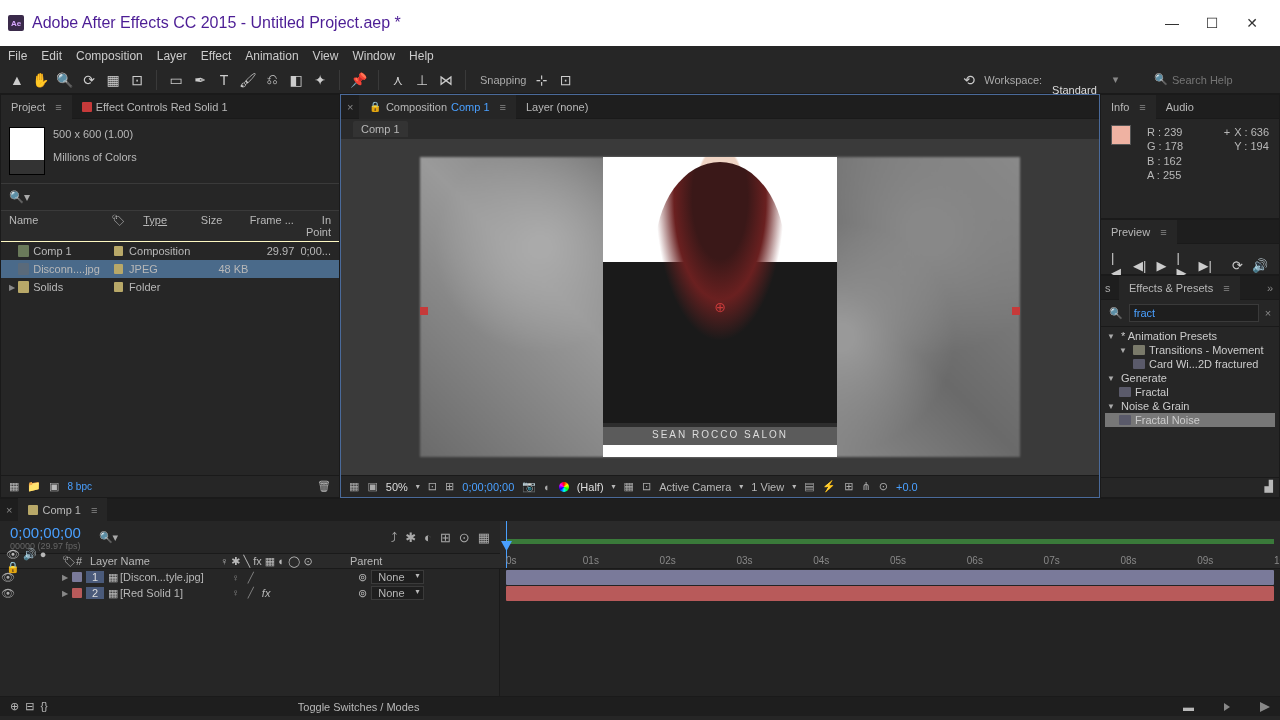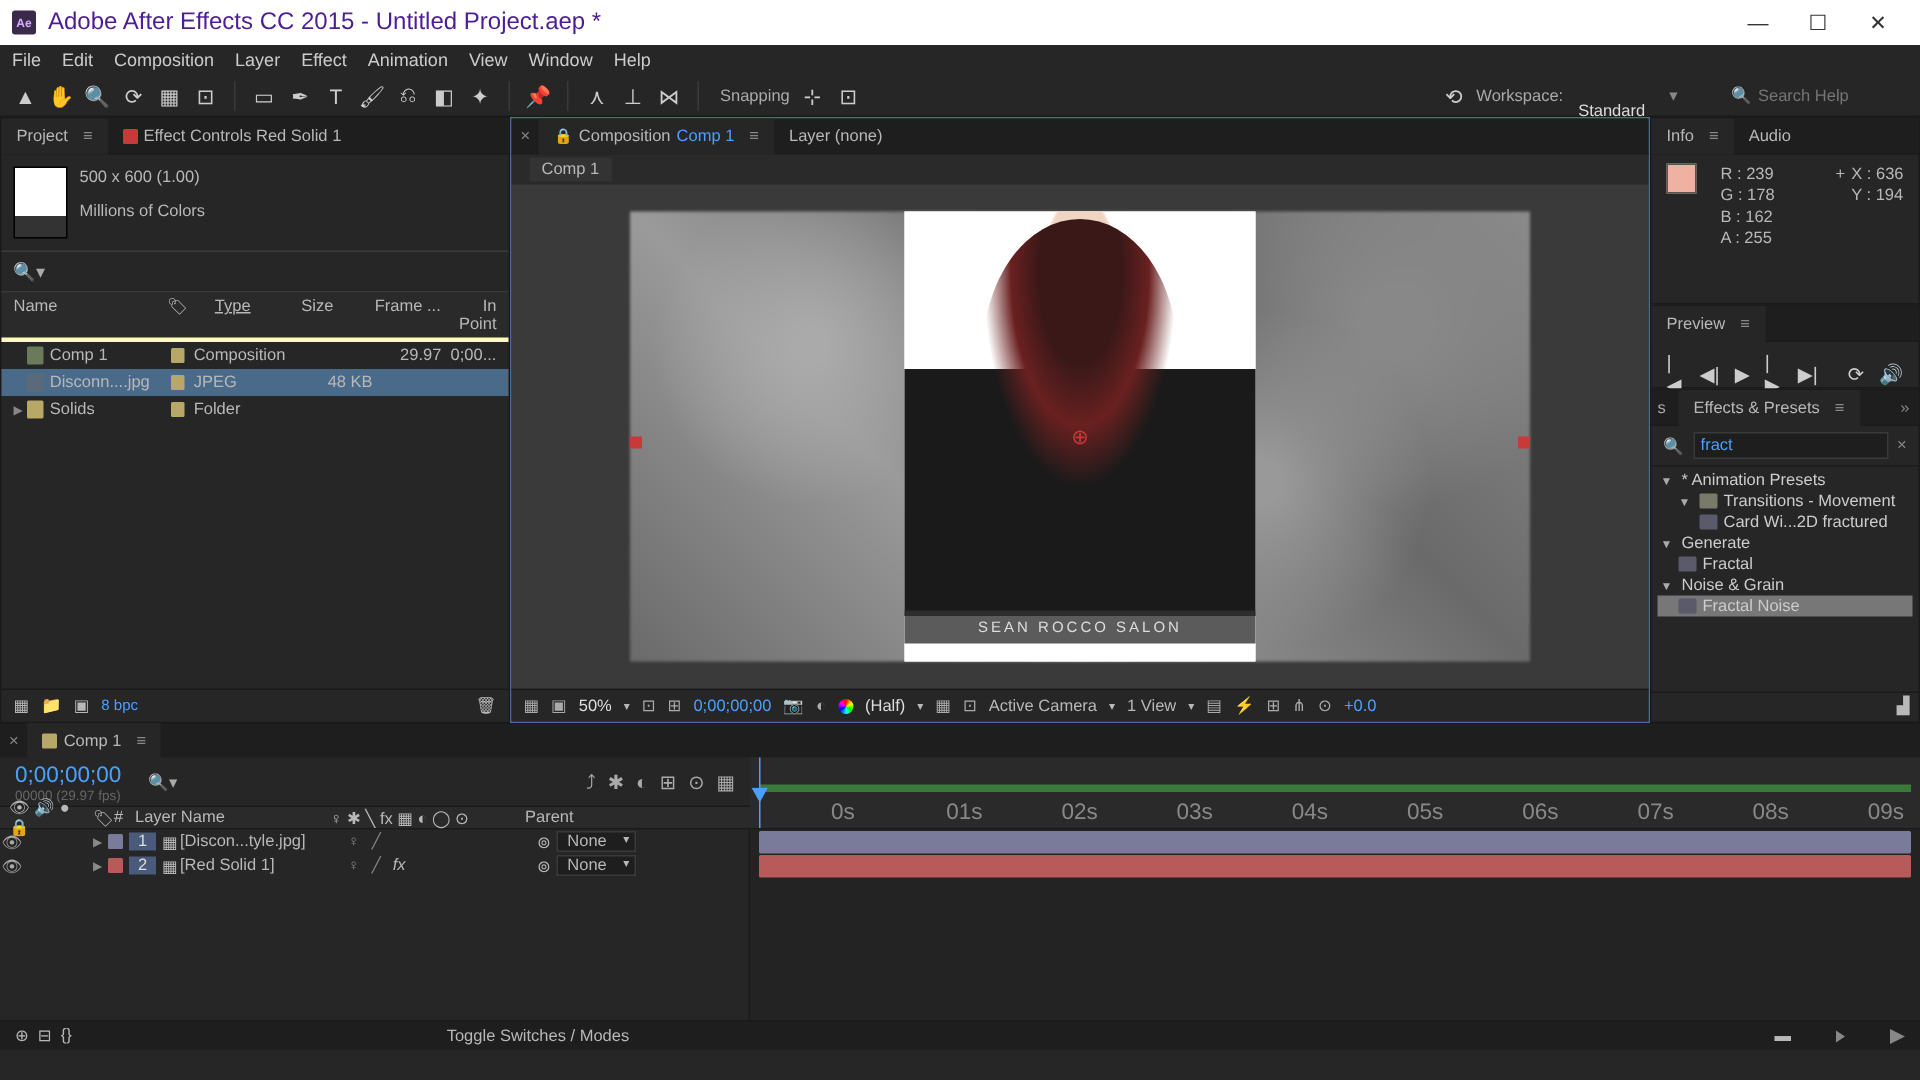--- a/index.html
+++ b/index.html
@@ -1,17 +1,17 @@
 <!DOCTYPE html>
 <html><head>
 <meta charset="utf-8">
 <style>
 * { margin:0; padding:0; box-sizing:border-box; font-family:"Segoe UI",Tahoma,sans-serif; font-size:11px; color:#b8b8b8; user-select:none; }
 body { background:#262626; width:1280px; height:720px; overflow:hidden; }
-.titlebar { height:30px; background:#fff; display:flex; align-items:center; padding:4px 8px; color:#333; }
+.titlebar { height:46px; background:#fff; display:flex; align-items:center; padding:4px 8px; color:#333; }
 .titlebar .ae-icon { width:16px; height:16px; background:#3a2a4a; margin-right:8px; border-radius:2px; display:flex; align-items:center; justify-content:center; color:#d8a8ff; font-size:8px; font-weight:bold; }
 .titlebar .title { flex:1; color:#4c1d95; font-size:16px; }
 .titlebar .winbtn { width:40px; height:30px; display:flex; align-items:center; justify-content:center; color:#333; font-size:14px; }
 .menubar { height:20px; background:#262626; display:flex; align-items:center; padding:0 8px; gap:14px; }
 .menubar span { font-size:12px; color:#ccc; }
 .toolbar { height:28px; background:#262626; border-bottom:1px solid #1a1a1a; display:flex; align-items:center; padding:0 8px; gap:6px; }
 .toolbar .sep { width:1px; height:20px; background:#3a3a3a; margin:0 4px; }
 .toolbar .ticon { width:18px; height:18px; display:flex; align-items:center; justify-content:center; color:#ccc; font-size:14px; }
 .toolbar .snapping { font-size:11px; color:#aaa; margin-left:4px; }
 .toolbar .spacer { flex:1; }
@@ -32,21 +32,21 @@
 
 
 .project-panel { width:340px; }
 .proj-header { display:flex; padding:8px; gap:8px; }
 .thumb { width:36px; height:48px; background:linear-gradient(#fff 70%, #333 70%); border:1px solid #000; }
 .proj-info { flex:1; font-size:10px; color:#ccc; line-height:1.4; }
 .proj-info .fname { color:#ddd; }
 .proj-info .used { color:#aaa; }
 .proj-search { padding:6px 8px; border-top:1px solid #3a3a3a; border-bottom:1px solid #3a3a3a; }
 .proj-search .sicon { font-size:12px; color:#aaa; }
-.proj-cols { display:flex; padding:3px 8px; background:#2a2a2a; font-size:10px; color:#aaa; border-bottom:3px solid #fef9c3; }
+.proj-cols { display:flex; padding:3px 8px; background:#2a2a2a; font-size:10px; color:#aaa; border-bottom:1px solid #fef9c3; }
 .pcol-name { width:110px; }
 .pcol-type { width:80px; padding-left:18px;text-decoration:underline; }
 .pcol-size { width:50px; }
 .pcol-frame { width:50px; text-align:right; }
 .pcol-in { width:40px; text-align:right; }
 .proj-row { display:flex; align-items:center; padding:2px 8px; height:18px; font-size:10px; }
 .proj-row.sel { background:#4a6a8a; color:#fff; }
 .proj-row .ricon { width:12px; height:12px; margin-right:4px; border-radius:1px; }
 .proj-row .ricon.comp { background:#6a7a5a; }
 .proj-row .ricon.img { background:#5a6a7a; }
@@ -134,21 +134,21 @@
 .tl-row .arr { width:10px; font-size:8px; color:#888; }
 .tl-row .num { width:18px; text-align:center; background:#4a5a7a; color:#ddd; margin-right:4px; }
 .tl-row .lchip { width:10px; height:10px; border-radius:1px; margin-right:4px; }
 .tl-row .lname { width:108px; }
 .tl-row .sw { width:130px; color:#888; font-size:10px; display:flex; gap:8px; padding-left:4px; }
 .tl-row .par { width:110px; display:flex; align-items:center; gap:4px; }
 .tl-row .par .none { background:#1e1e1e; border:1px solid #3a3a3a; padding:0 18px 0 6px; position:relative; }
 .tl-row .par .none::after { content:"▾"; position:absolute; right:3px; font-size:8px; }
 .tl-right { flex:1; position:relative; background:#232323; }
 .ruler { height:32px; background:#2a2a2a; border-bottom:1px solid #1a1a1a; position:relative; }
-.ruler .tick { position:absolute; bottom:2px; font-size:15px; color:#888;padding-left:48px; }
+.ruler .tick { position:absolute; bottom:2px; font-size:10px; color:#888; }
 .workarea { position:absolute; top:18px; left:6px; right:6px; height:5px; background:#3a7a3a; }
 .playhead { position:absolute; left:6px; top:0; width:1px; height:100%; background:#4aa0ff; }
 .playhead::before { content:""; position:absolute; top:20px; left:-5px; width:11px; height:10px; background:#4aa0ff; clip-path:polygon(0 0,100% 0,50% 100%); }
 .bar { position:absolute; height:15px; left:6px; right:6px; border-radius:1px; }
 .bar.b1 { top:33px; background:#7a7a9a; }
 .bar.b2 { top:49px; background:#b85a5a; }
 .tl-footer { height:20px; background:#1e1e1e; border-top:1px solid #1a1a1a; display:flex; align-items:center; padding:0 10px; font-size:10px; color:#aaa; gap:10px; }
 .tl-footer .tog-icons { display:flex; gap:6px; color:#4aa0ff; }
 .tl-footer .toggle { margin-left:240px; }
 .triangle-r { display:inline-block; width:0; height:0; border-top:4px solid transparent; border-bottom:4px solid transparent; border-left:6px solid #888; }

